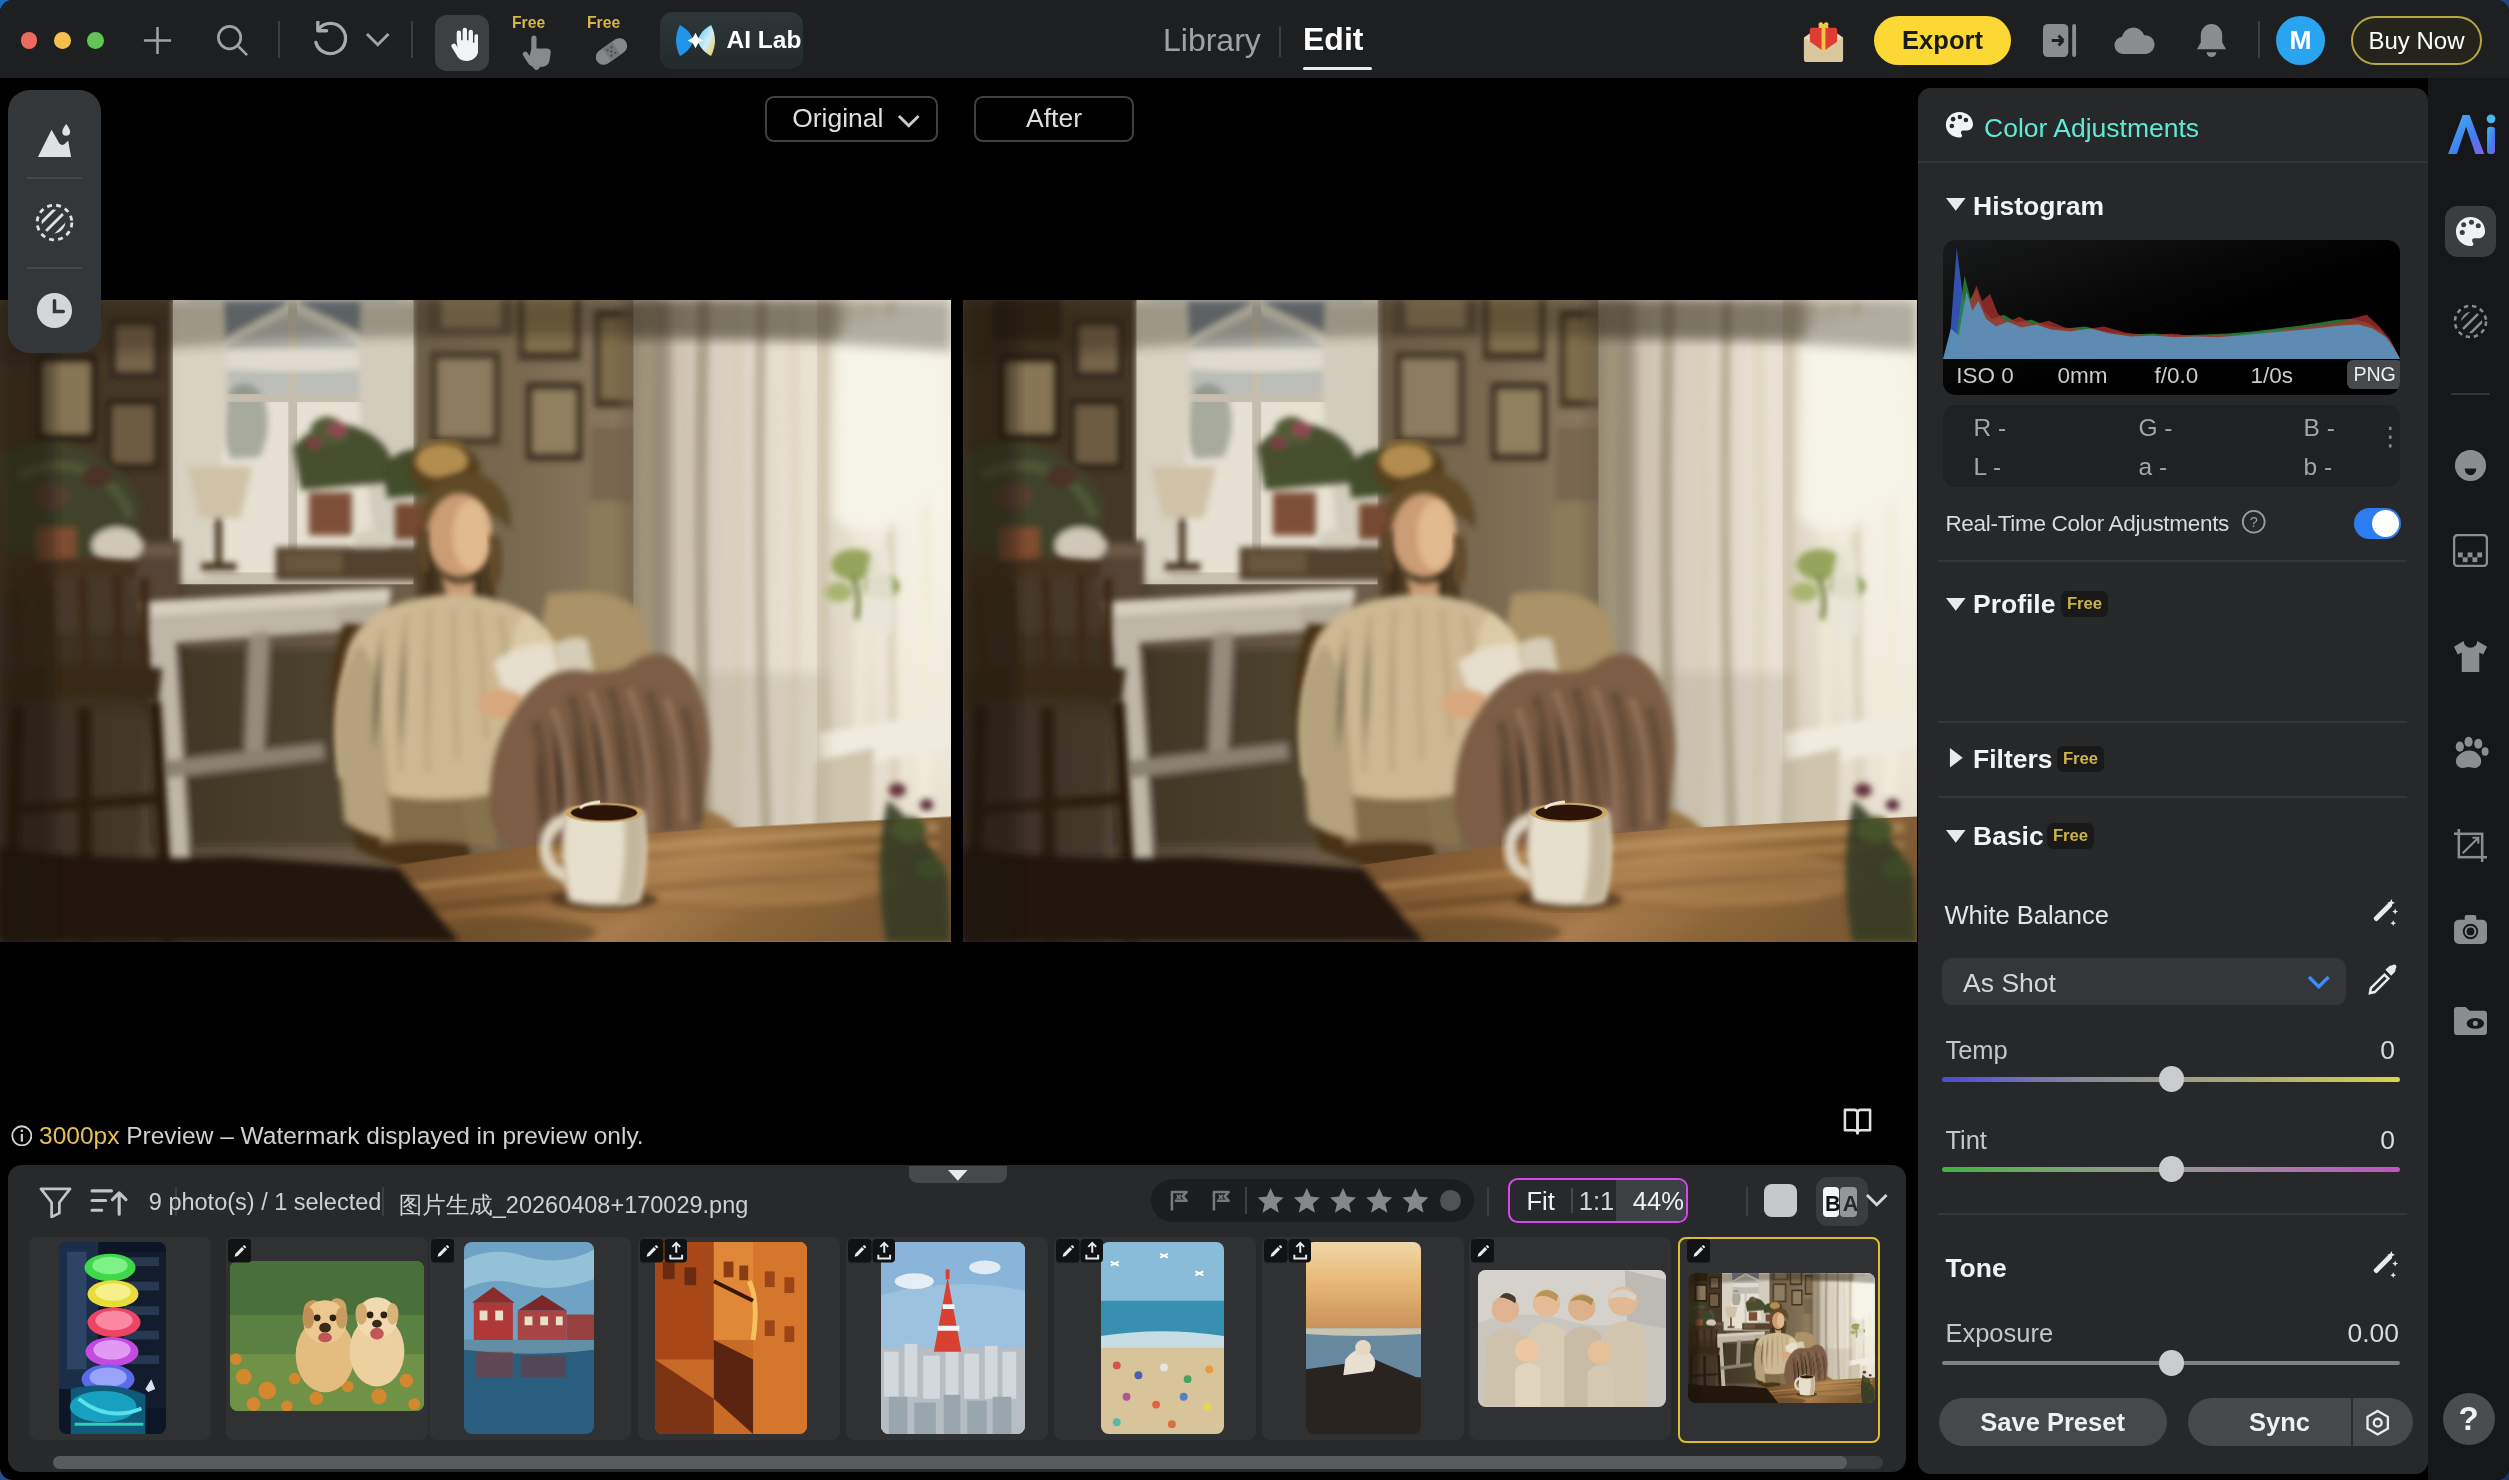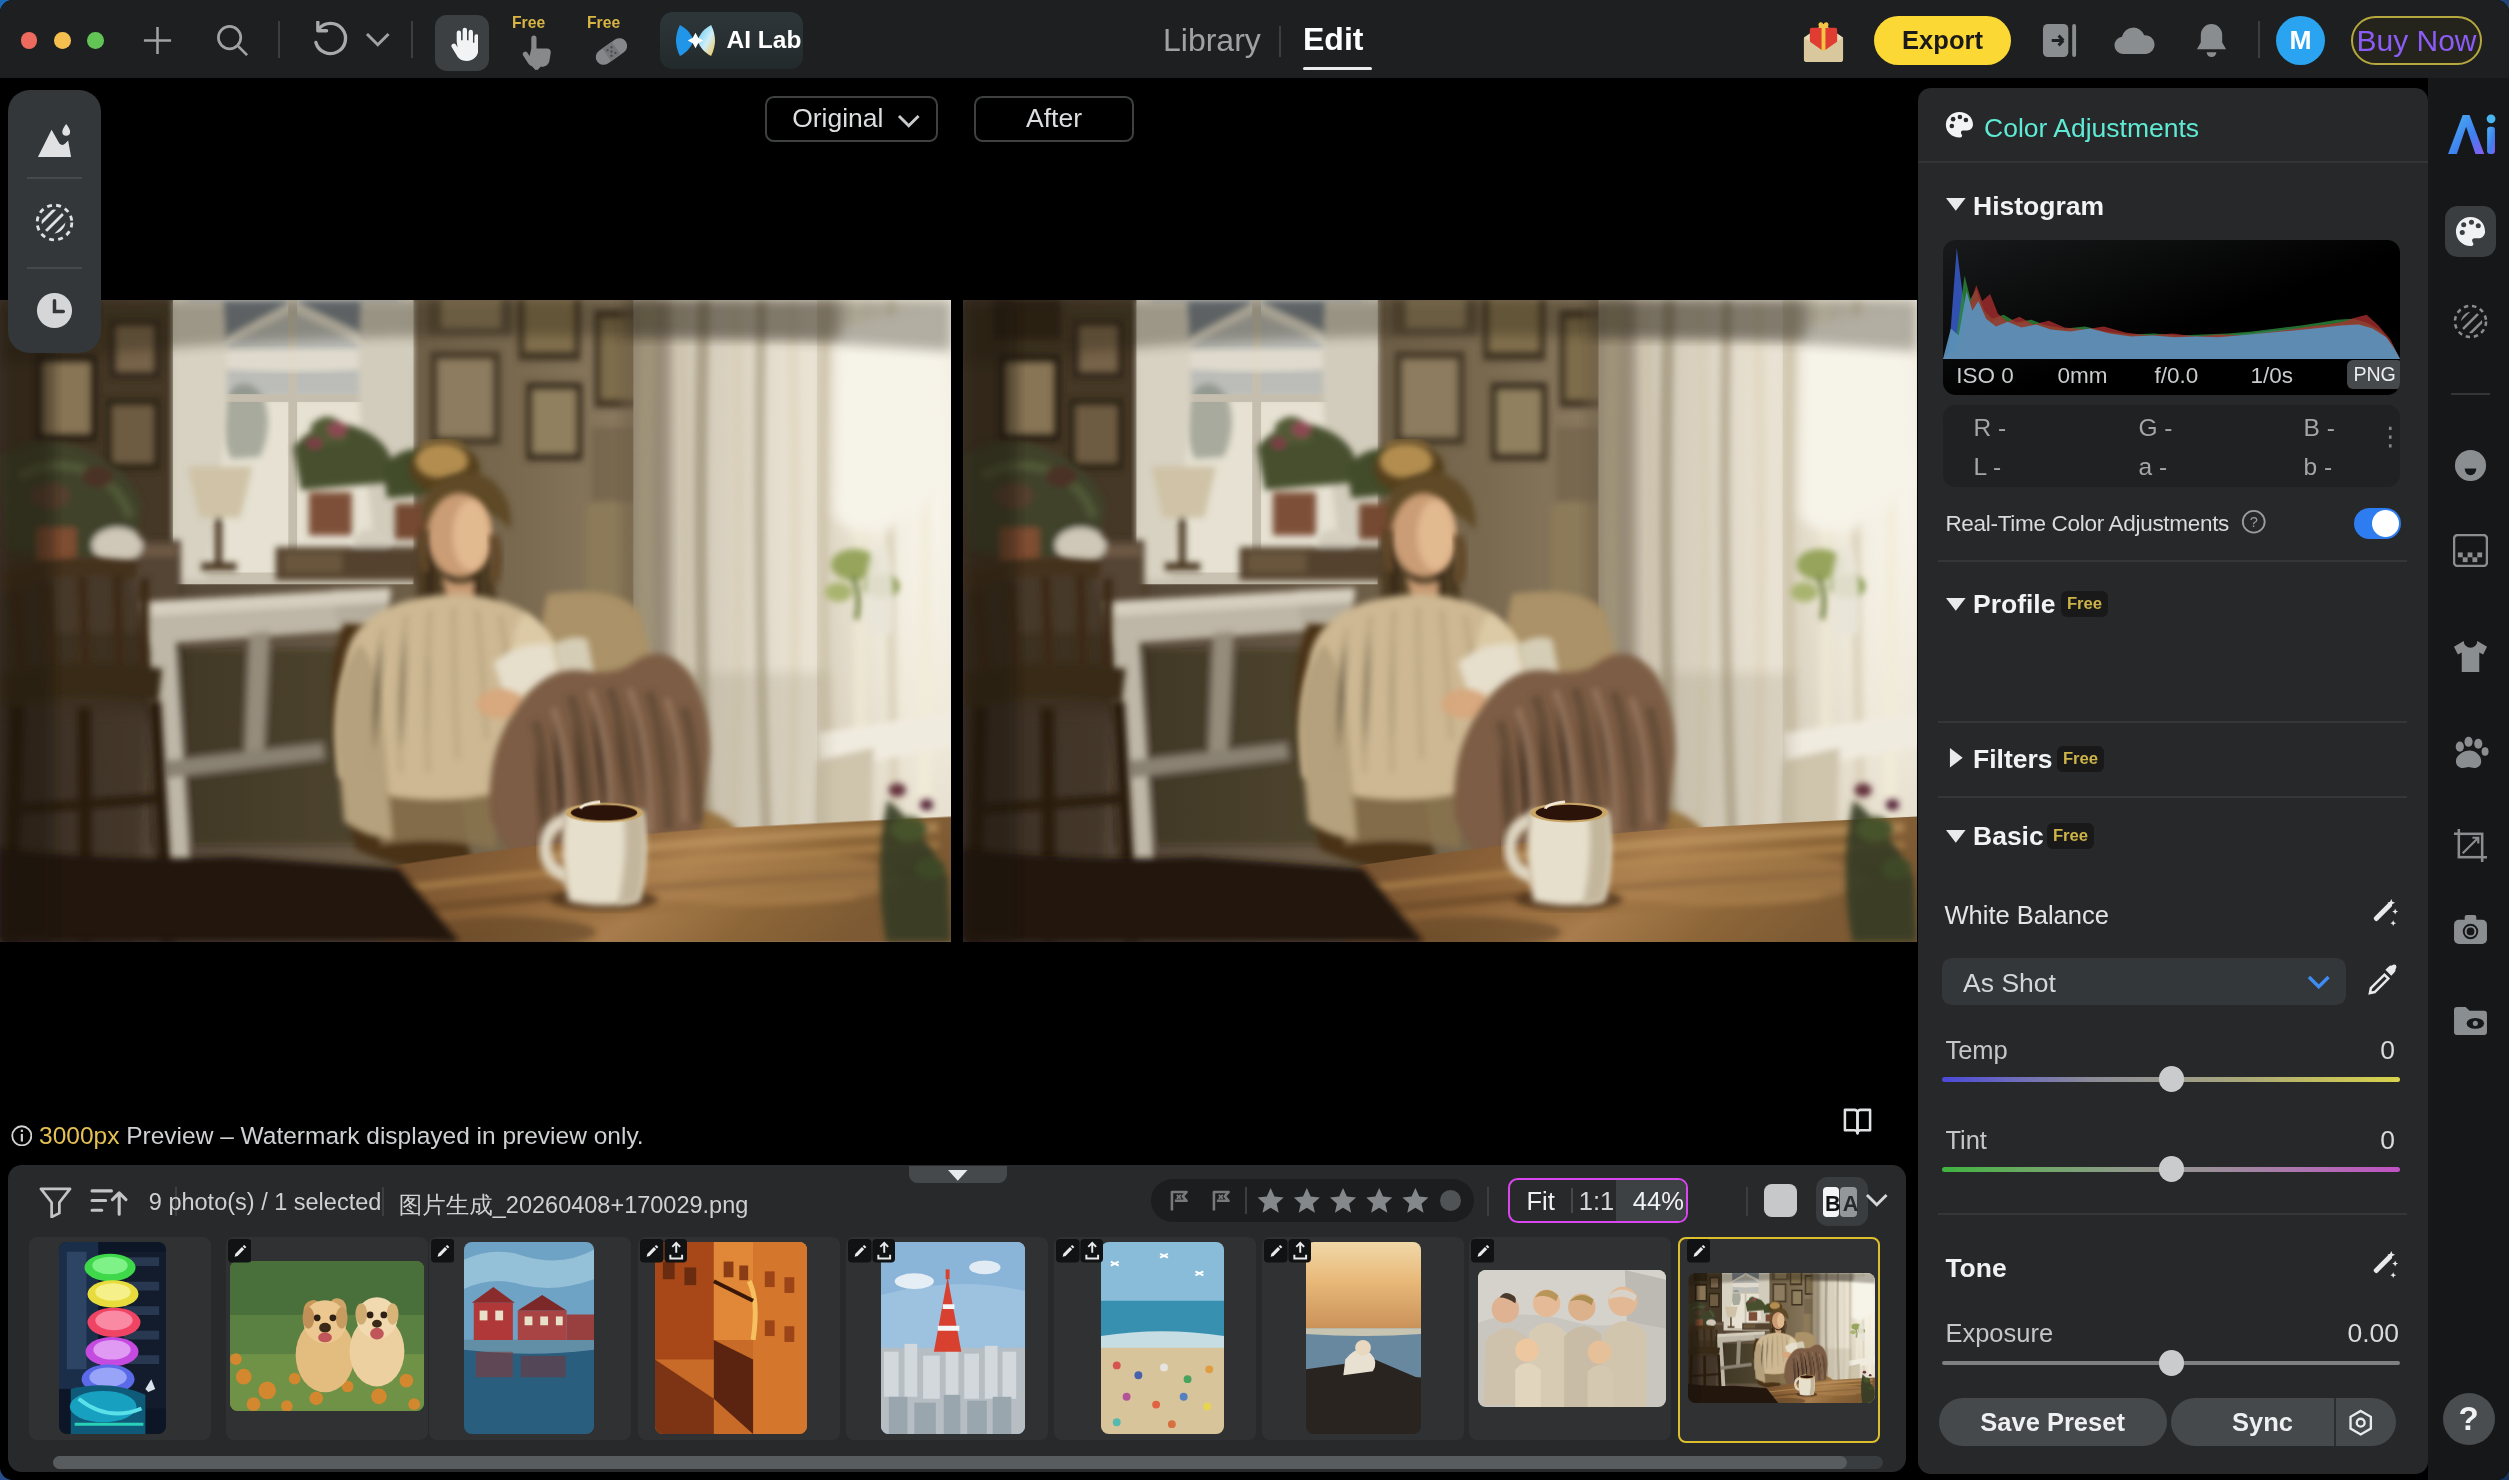--- a/index.html
+++ b/index.html
@@ -16,21 +16,21 @@
 .toolbtn { position:absolute; border-radius:11.8px; }
 .freelab { position:absolute; top:13.7px; font-size:15.7px; font-weight:bold; color:#d8b545; }
 #ailab { position:absolute; left:660px; top:11.8px; width:143px; height:57px; border-radius:12.7px; background:linear-gradient(180deg,#2d3639,#232a2c); display:flex; align-items:center; }
 #ailab span { color:#fff; font-weight:bold; font-size:24.5px; margin-left:9.8px; white-space:nowrap; }
 #tab-library { position:absolute; left:1143px; top:21.6px; font-size:32px; color:#9fa2a5;margin-left:20px; }
 #tab-edit { position:absolute; left:1303px; top:20.6px; font-size:32px; color:#fff; font-weight:bold; }
 #edit-underline { position:absolute; left:1303px; top:67px; width:69px; height:2.9px; background:#e8eaec; border-radius:2px; }
 #tabsep { position:absolute; left:1279px; top:25.5px; width:2px; height:31px; background:#3c3e40; }
 #exportbtn { position:absolute; left:1874px; top:15.7px; width:137px; height:49px; border-radius:24.5px; background:#fcd835; color:#1a1a1a; font-size:25.5px; font-weight:bold; text-align:center; line-height:49px; }
 #avatar { position:absolute; left:2276px; top:15.7px; width:49px; height:49px; border-radius:50%; background:#2aa3f0; color:#fff; font-weight:bold; font-size:26.5px; text-align:center; line-height:49px; }
-#buynow { position:absolute; left:2351px; top:15.7px; width:131px; height:49px; border-radius:24.5px; border:2px solid #b6a83e; color:#8b5cf6; font-size:30px; text-align:center; line-height:45px; background:rgba(60,52,20,0.25); }
+#buynow { position:absolute; left:2351px; top:15.7px; width:131px; height:49px; border-radius:24.5px; border:2px solid #b6a83e; color:#ffffff; font-size:24px; text-align:center; line-height:45px; background:rgba(60,52,20,0.25); }
 
 
 #canvas { position:absolute; left:0; top:78px; width:1918px; height:1087px; background:#000;padding-left:12px; }
 .cbtn { position:absolute; top:17.6px; height:46px; border:2px solid #3e4042; border-radius:8.8px; color:#dcdee0; font-size:26.5px; display:flex; align-items:center; justify-content:center; }
 #btn-original { left:765px; width:173px; }
 #btn-after { left:974px; width:160px; }
 #photoL { position:absolute; left:0; top:222px; width:951px; height:642px; overflow:hidden; }
 #photoR { position:absolute; left:963px; top:222px; width:954px; height:642px; overflow:hidden; }
 #ltools { position:absolute; left:7.8px; top:11.8px; width:93px; height:263px; border-radius:21.6px; background:#34373a; }
 .ltsep { position:absolute; left:19.6px; width:55px; height:2px; background:#46494c; }
@@ -991,21 +991,21 @@
         </g>
     </svg>
 
     <div class="abs" style="left:27.4px;top:1231px;font-size:25.5px;color:#c4c6c8;">Exposure</div>
     <div class="abs" style="right:29px;top:1230px;font-size:26.5px;color:#d8dadc;">0.00</div>
     <div class="abs" style="left:23.5px;top:1273px;width:458px;height:3.9px;border-radius:2px;background:#7e8184;">
       <div class="slider-knob" style="left:217px;top:-10.8px;"></div>
     </div>
 
     <div class="rbtn" style="left:20.6px;width:228px;">Save Preset</div>
-    <div class="rbtn" style="left:253px;width:225px;justify-content:flex-start;align-items:center;">
+    <div class="rbtn" style="left:270px;width:225px;justify-content:flex-start;align-items:center;">
       <span style="margin-left:61px;">Sync</span>
       <div class="abs" style="left:163px;top:0;width:2px;height:48px;background:#2b2d2f;"></div>
       <svg class="abs" style="left:176px;top:10.8px;" width="27.4" height="27.4" viewBox="0 0 28 28">
         <path d="M14 2 L24.4 8 V20 L14 26 L3.6 20 V8 Z" fill="none" stroke="#e8eaec" stroke-width="2.4"></path>
         <circle cx="14" cy="14" r="4" fill="none" stroke="#e8eaec" stroke-width="2.4"></circle>
       </svg>
     </div>
   </div>
 </div>
 

